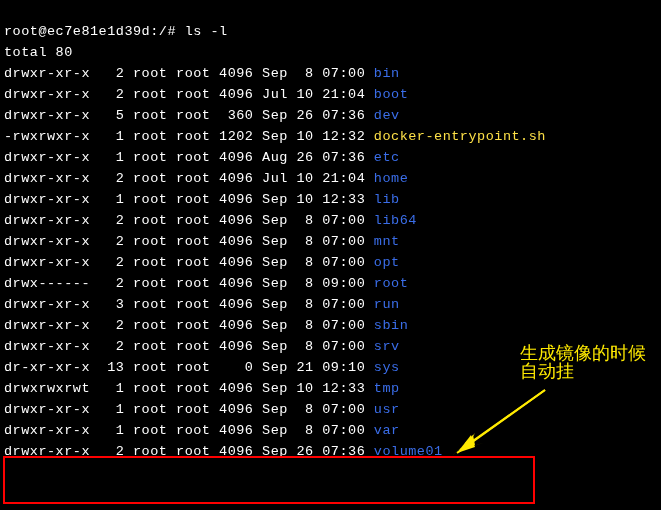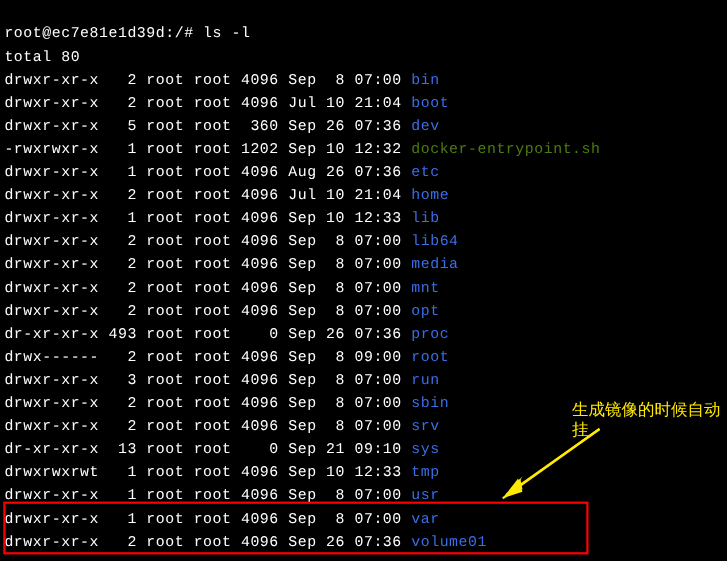--- a/index.html
+++ b/index.html
@@ -16,28 +16,28 @@
       line-height: 21px;
     }
     .terminal {
       padding: 0 4px;
     }
     .line {
       white-space: pre;
       letter-spacing: 0.5px;
     }
     .blue { color: #3a6de8; }
-    .green { color: #4d7c0f; }
+    .green { color: #fde047; }
     .annotation {
       position: absolute;
-      top: 364px;
+      top: 344px;
       left: 520px;
       color: #ffea00;
       font-family: "SimSun", "Microsoft YaHei", sans-serif;
-      font-size: 15px;
+      font-size: 18px;
       line-height: 18px;
       width: 140px;
     }
     .highlight-box {
       position: absolute;
       left: 3px;
       top: 456px;
       width: 528px;
       height: 44px;
       border: 2px solid #ff0000;
@@ -65,24 +65,22 @@
   <div class="line">total 80</div>
   <div id="listing">
       <div class="line"><span>drwxr-xr-x   2 root root 4096 Sep  8 07:00 </span><span class="blue">bin</span></div>
       <div class="line"><span>drwxr-xr-x   2 root root 4096 Jul 10 21:04 </span><span class="blue">boot</span></div>
       <div class="line"><span>drwxr-xr-x   5 root root  360 Sep 26 07:36 </span><span class="blue">dev</span></div>
       <div class="line"><span>-rwxrwxr-x   1 root root 1202 Sep 10 12:32 </span><span class="green">docker-entrypoint.sh</span></div>
       <div class="line"><span>drwxr-xr-x   1 root root 4096 Aug 26 07:36 </span><span class="blue">etc</span></div>
       <div class="line"><span>drwxr-xr-x   2 root root 4096 Jul 10 21:04 </span><span class="blue">home</span></div>
       <div class="line"><span>drwxr-xr-x   1 root root 4096 Sep 10 12:33 </span><span class="blue">lib</span></div>
       <div class="line"><span>drwxr-xr-x   2 root root 4096 Sep  8 07:00 </span><span class="blue">lib64</span></div>
-      <div class="line"><span>drwxr-xr-x   2 root root 4096 Sep  8 07:00 </span><span class="blue">media</span></div>
       <div class="line"><span>drwxr-xr-x   2 root root 4096 Sep  8 07:00 </span><span class="blue">mnt</span></div>
       <div class="line"><span>drwxr-xr-x   2 root root 4096 Sep  8 07:00 </span><span class="blue">opt</span></div>
-      <div class="line"><span>dr-xr-xr-x 493 root root    0 Sep 26 07:36 </span><span class="blue">proc</span></div>
       <div class="line"><span>drwx------   2 root root 4096 Sep  8 09:00 </span><span class="blue">root</span></div>
       <div class="line"><span>drwxr-xr-x   3 root root 4096 Sep  8 07:00 </span><span class="blue">run</span></div>
       <div class="line"><span>drwxr-xr-x   2 root root 4096 Sep  8 07:00 </span><span class="blue">sbin</span></div>
       <div class="line"><span>drwxr-xr-x   2 root root 4096 Sep  8 07:00 </span><span class="blue">srv</span></div>
       <div class="line"><span>dr-xr-xr-x  13 root root    0 Sep 21 09:10 </span><span class="blue">sys</span></div>
       <div class="line"><span>drwxrwxrwt   1 root root 4096 Sep 10 12:33 </span><span class="blue">tmp</span></div>
       <div class="line"><span>drwxr-xr-x   1 root root 4096 Sep  8 07:00 </span><span class="blue">usr</span></div>
       <div class="line"><span>drwxr-xr-x   1 root root 4096 Sep  8 07:00 </span><span class="blue">var</span></div>
       <div class="line"><span>drwxr-xr-x   2 root root 4096 Sep 26 07:36 </span><span class="blue">volume01</span></div>
     </div>

